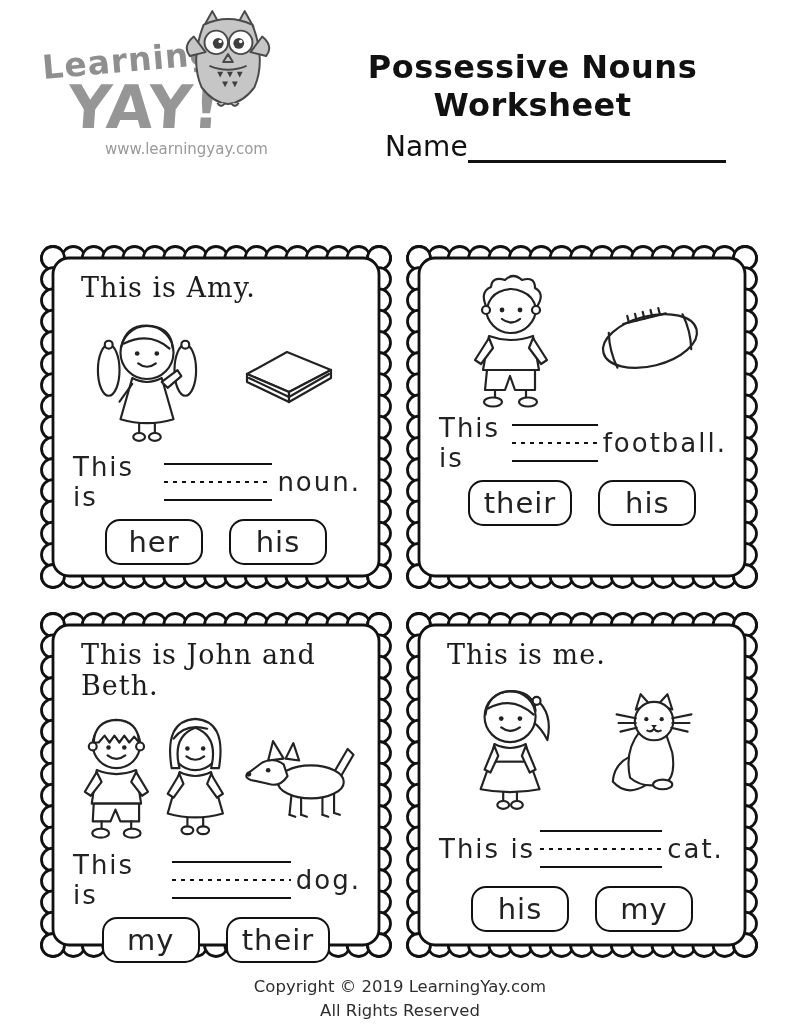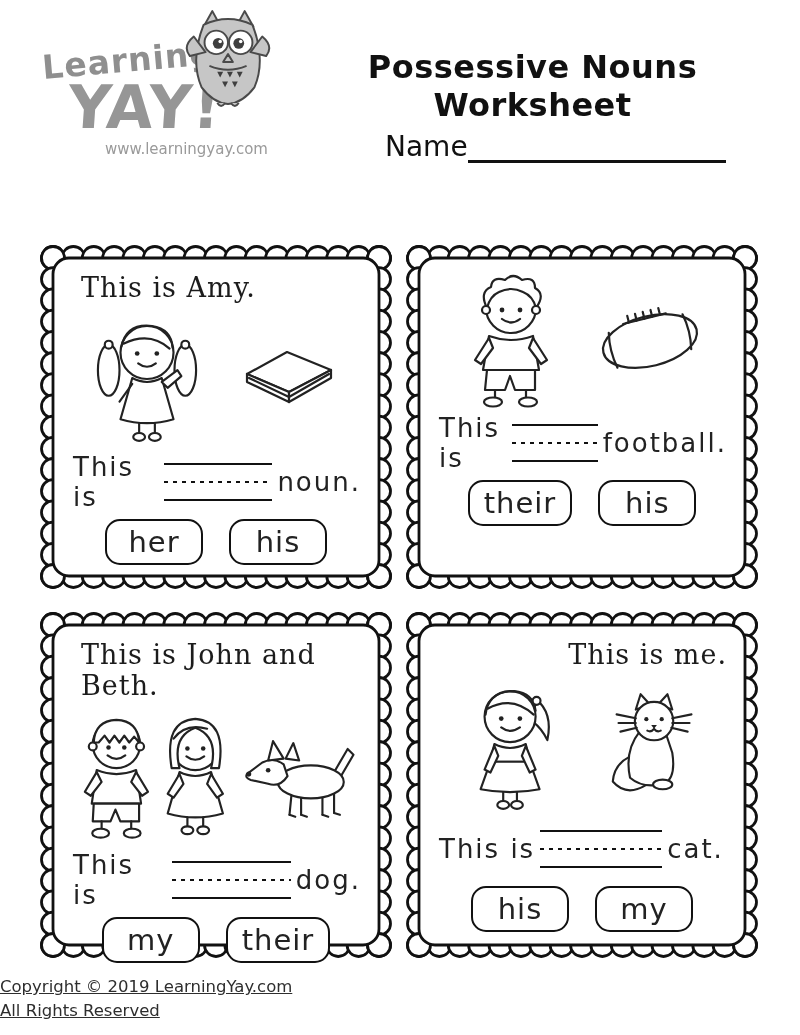--- a/index.html
+++ b/index.html
@@ -43,22 +43,22 @@
           font-size:29px;letter-spacing:1px;padding:4px 14px;box-sizing:border-box;background:#fff;color:#222;}
 
   
   .art .s{fill:#fff;stroke:#222;stroke-width:2.2;stroke-linejoin:round;stroke-linecap:round;}
   .art .l{fill:none;stroke:#222;stroke-width:2.2;stroke-linejoin:round;stroke-linecap:round;}
   .art .d{fill:#222;stroke:none;}
   .owl .ow{fill:#c6c6c6;stroke:#4a4a4a;stroke-width:2;stroke-linejoin:round;}
   .owl .we{fill:#fff;stroke:#4a4a4a;stroke-width:2;}
   .owl .dk{fill:#3f3f3f;stroke:none;}
 
-  .footer{position:absolute;left:0;right:0;bottom:12px;text-align:left;
-          font-size:16.5px;color:#2e2e2e;line-height:1.45;text-decoration:underline;}
+  .footer{position:absolute;left:0;right:0;bottom:12px;text-align:center;
+          font-size:16.5px;color:#2e2e2e;line-height:1.45;}
 </style>
 </head>
 <body>
 
 <div class="page">
 
   <div class="logo">
     <div class="logo-line1">Learning,</div>
     <div class="logo-line2">YAY!</div>
     <svg class="owl" width="88" height="102" viewBox="0 0 90 102">
@@ -436,21 +436,21 @@
         <span class="blank"></span>
         <span>dog.</span>
       </div>
       <div class="options">
         <div class="option">my</div>
         <div class="option">their</div>
       </div>
     </div>
   </div>
 
-  <div class="card" style="left:406px;top:612px;height:346px;text-align:right;">
+  <div class="card" style="left:406px;top:612px;height:346px;">
     <svg class="frame scallop" width="352" height="346">
         <circle cx="13" cy="13" r="11.5"></circle>
         <circle cx="13" cy="333" r="11.5"></circle>
         <circle cx="33.375" cy="13" r="11.5"></circle>
         <circle cx="33.375" cy="333" r="11.5"></circle>
         <circle cx="53.75" cy="13" r="11.5"></circle>
         <circle cx="53.75" cy="333" r="11.5"></circle>
         <circle cx="74.125" cy="13" r="11.5"></circle>
         <circle cx="74.125" cy="333" r="11.5"></circle>
         <circle cx="94.5" cy="13" r="11.5"></circle>

